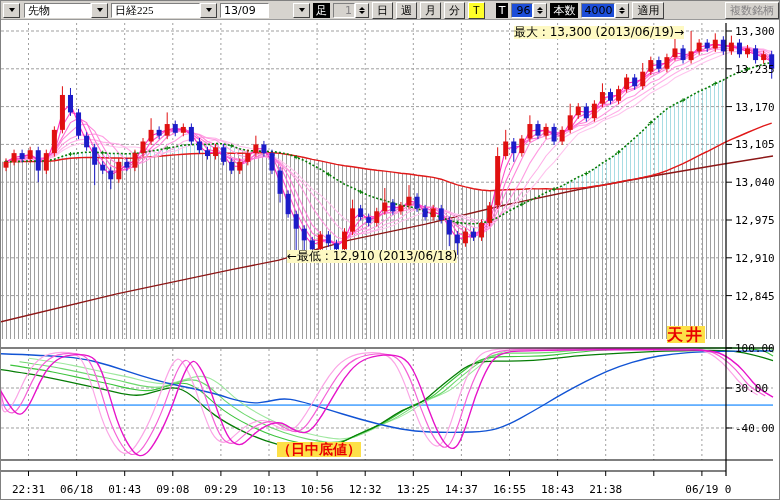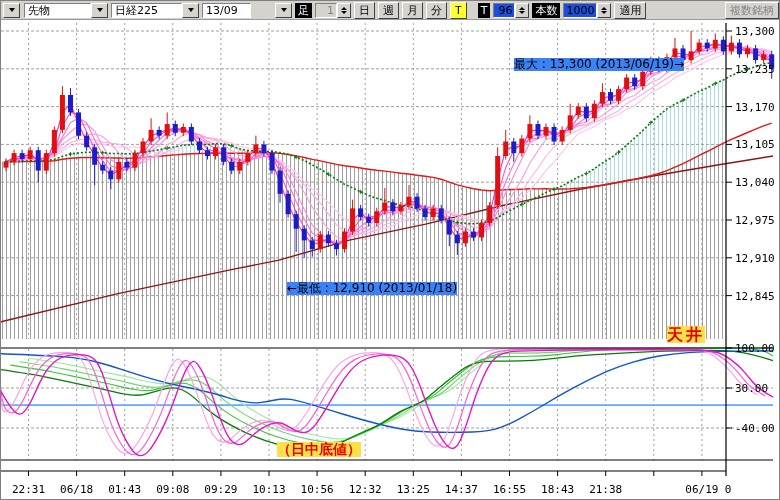--- a/index.html
+++ b/index.html
@@ -23,22 +23,22 @@
   .sbtn{width:12px;background:#d6d3ce;border:1px solid;border-color:#fff #404040 #404040 #fff;
         display:flex;flex-direction:column;align-items:center;justify-content:center;gap:1px;}
   .tri-up{width:0;height:0;border-left:3px solid transparent;border-right:3px solid transparent;border-bottom:3px solid #000;}
   .tri-dn{width:0;height:0;border-left:3px solid transparent;border-right:3px solid transparent;border-top:3px solid #000;}
   .wbtn{height:17px;background:#d6d3ce;border:1px solid;border-color:#fff #404040 #404040 #fff;
         padding:0 4px;display:flex;align-items:center;font-size:11px;}
   .wbtn.yellow{background:#ffff29;}
   .wbtn.dis{color:#848284;}
   .spacer{flex:1;}
   
-  .anno{position:absolute;font-size:12px;color:#000;background:#3b82f6;line-height:13px;white-space:nowrap;
-        font-family:"DejaVu Sans","Liberation Sans",sans-serif;margin-top:32px;}
+  .anno{position:absolute;font-size:12px;color:#000;background:#fef9c3;line-height:13px;white-space:nowrap;
+        font-family:"DejaVu Sans","Liberation Sans",sans-serif;}
   .red-anno{position:absolute;color:#e80000;font-weight:bold;background:#fde047;white-space:nowrap;}
   #anno-ceiling{font-size:16px;letter-spacing:3px;line-height:17px;}
   #anno-bottom{font-size:14px;line-height:15px;}
   svg text{font-family:"DejaVu Sans Mono","Liberation Mono",monospace;font-size:11px;fill:#000;}
 </style>
 </head>
 <body>
 
 <div id="stage">
 
@@ -47,21 +47,21 @@
       <span class="cbtn">
           <span class="arr-dn"></span>
         </span>
     </div>
     <div class="combo" style="width:84px;">
       <span class="val" style="flex:1;">先物</span>
       <span class="cbtn">
           <span class="arr-dn"></span>
         </span>
     </div>
-    <div class="combo" style="width:88px;">
+    <div class="combo" style="width:106px;font-family:Liberation Serif, serif;">
       <span class="val" style="flex:1;">日経225</span>
       <span class="cbtn">
           <span class="arr-dn"></span>
         </span>
     </div>
     <div class="combo" style="width:90px;gap:24px;">
       <span class="val" style="flex:1;">13/09</span>
       <span class="cbtn">
           <span class="arr-dn"></span>
         </span>
@@ -83,21 +83,21 @@
     <span class="blk">T</span>
     <div class="spin">
       <span class="val">96</span>
       <span class="sbtn">
           <span class="tri-up"></span>
           <span class="tri-dn"></span>
         </span>
     </div>
     <span class="blk">本数</span>
     <div class="spin">
-      <span class="val">1000</span>
+      <span class="val">4000</span>
       <span class="sbtn">
           <span class="tri-up"></span>
           <span class="tri-dn"></span>
         </span>
     </div>
     <button class="wbtn">適用</button>
     <span class="spacer"></span>
     <button class="wbtn dis">複数銘柄</button>
   </div>
 
@@ -432,16 +432,16 @@
         <line x1="604.7" y1="470" x2="604.7" y2="475" stroke="#000" stroke-width="1"></line>
         <text x="604.7" y="492" text-anchor="middle">21:38</text>
         <line x1="652.8000000000001" y1="470" x2="652.8000000000001" y2="475" stroke="#000" stroke-width="1"></line>
         <line x1="700.9" y1="470" x2="700.9" y2="475" stroke="#000" stroke-width="1"></line>
         <text x="700.9" y="492" text-anchor="middle">06/19</text>
         <text x="727" y="492" text-anchor="middle">0</text>
       </g>
     </svg>
 
   <div class="anno" id="anno-max" style="left:513px;top:25px;">最大 : 13,300 (2013/06/19)→</div>
-  <div class="anno" id="anno-min" style="left:286px;top:249px;">←最低 : 12,910 (2013/01/18)</div>
+  <div class="anno" id="anno-min" style="left:286px;top:249px;">←最低 : 12,910 (2013/06/18)</div>
   <div class="red-anno" id="anno-ceiling" style="left:666px;top:325px;">天井</div>
   <div class="red-anno" id="anno-bottom" style="left:276px;top:441px;">（日中底値）</div>
 </div>
 
 </body></html>

